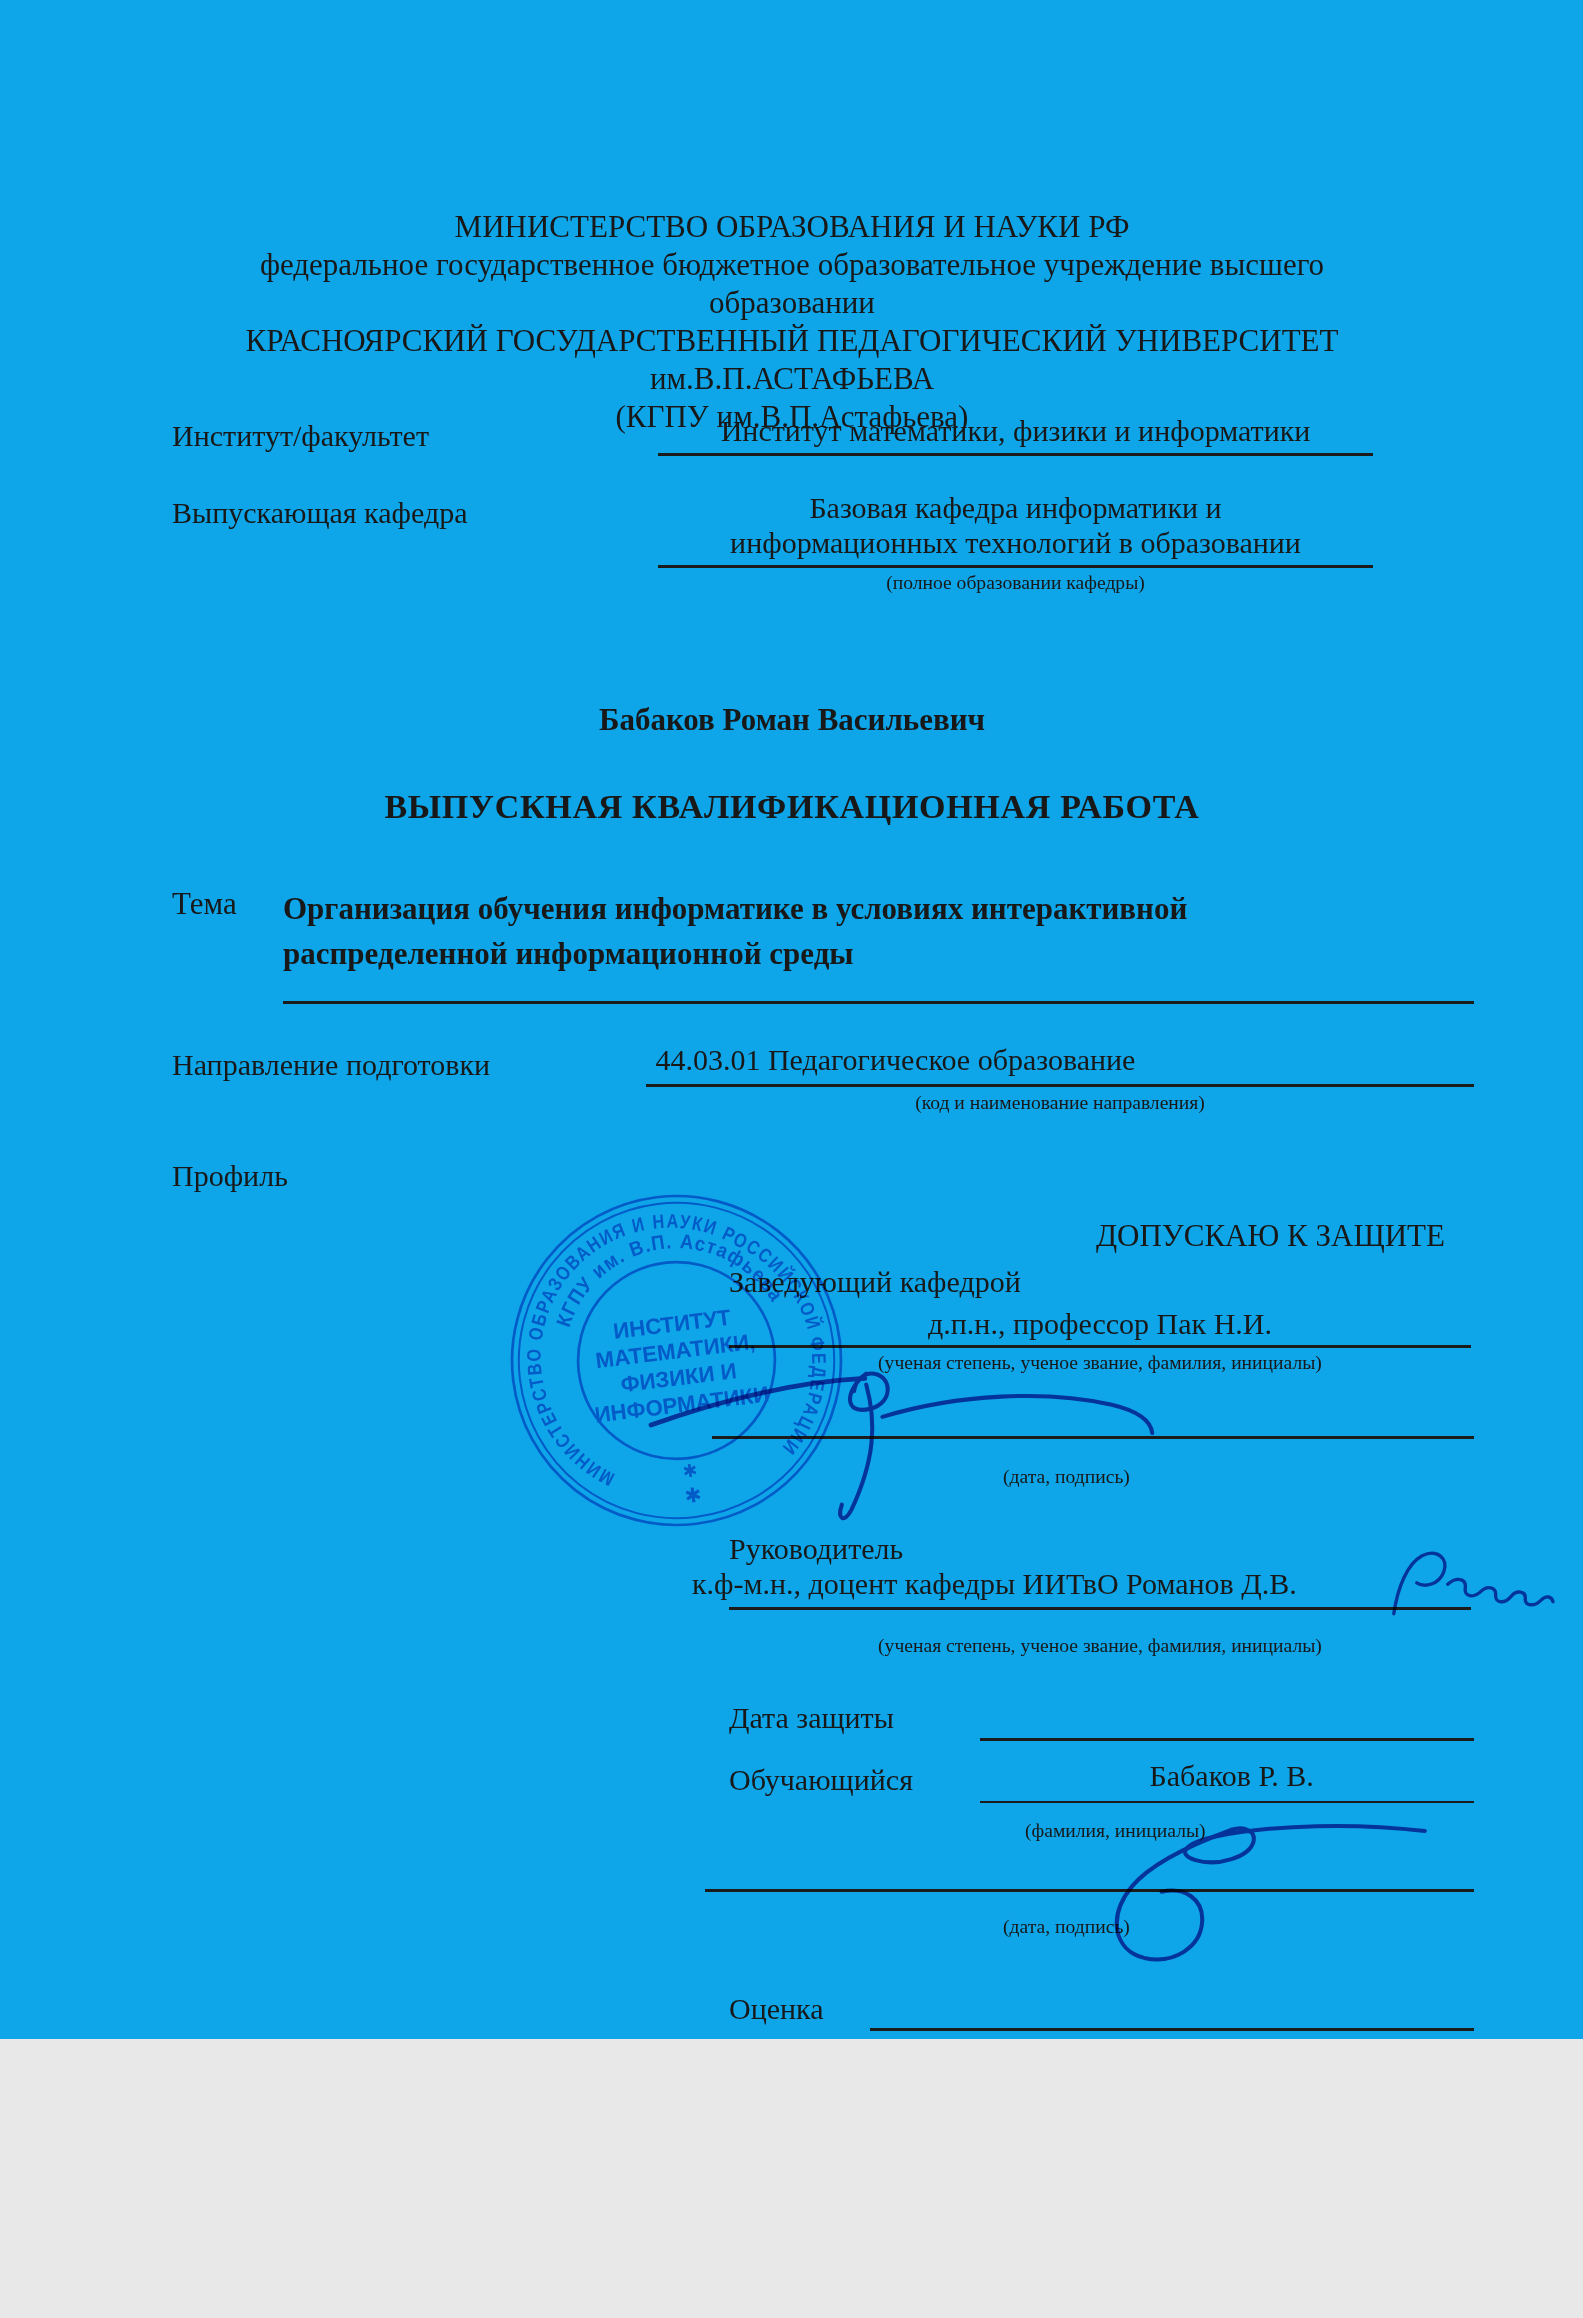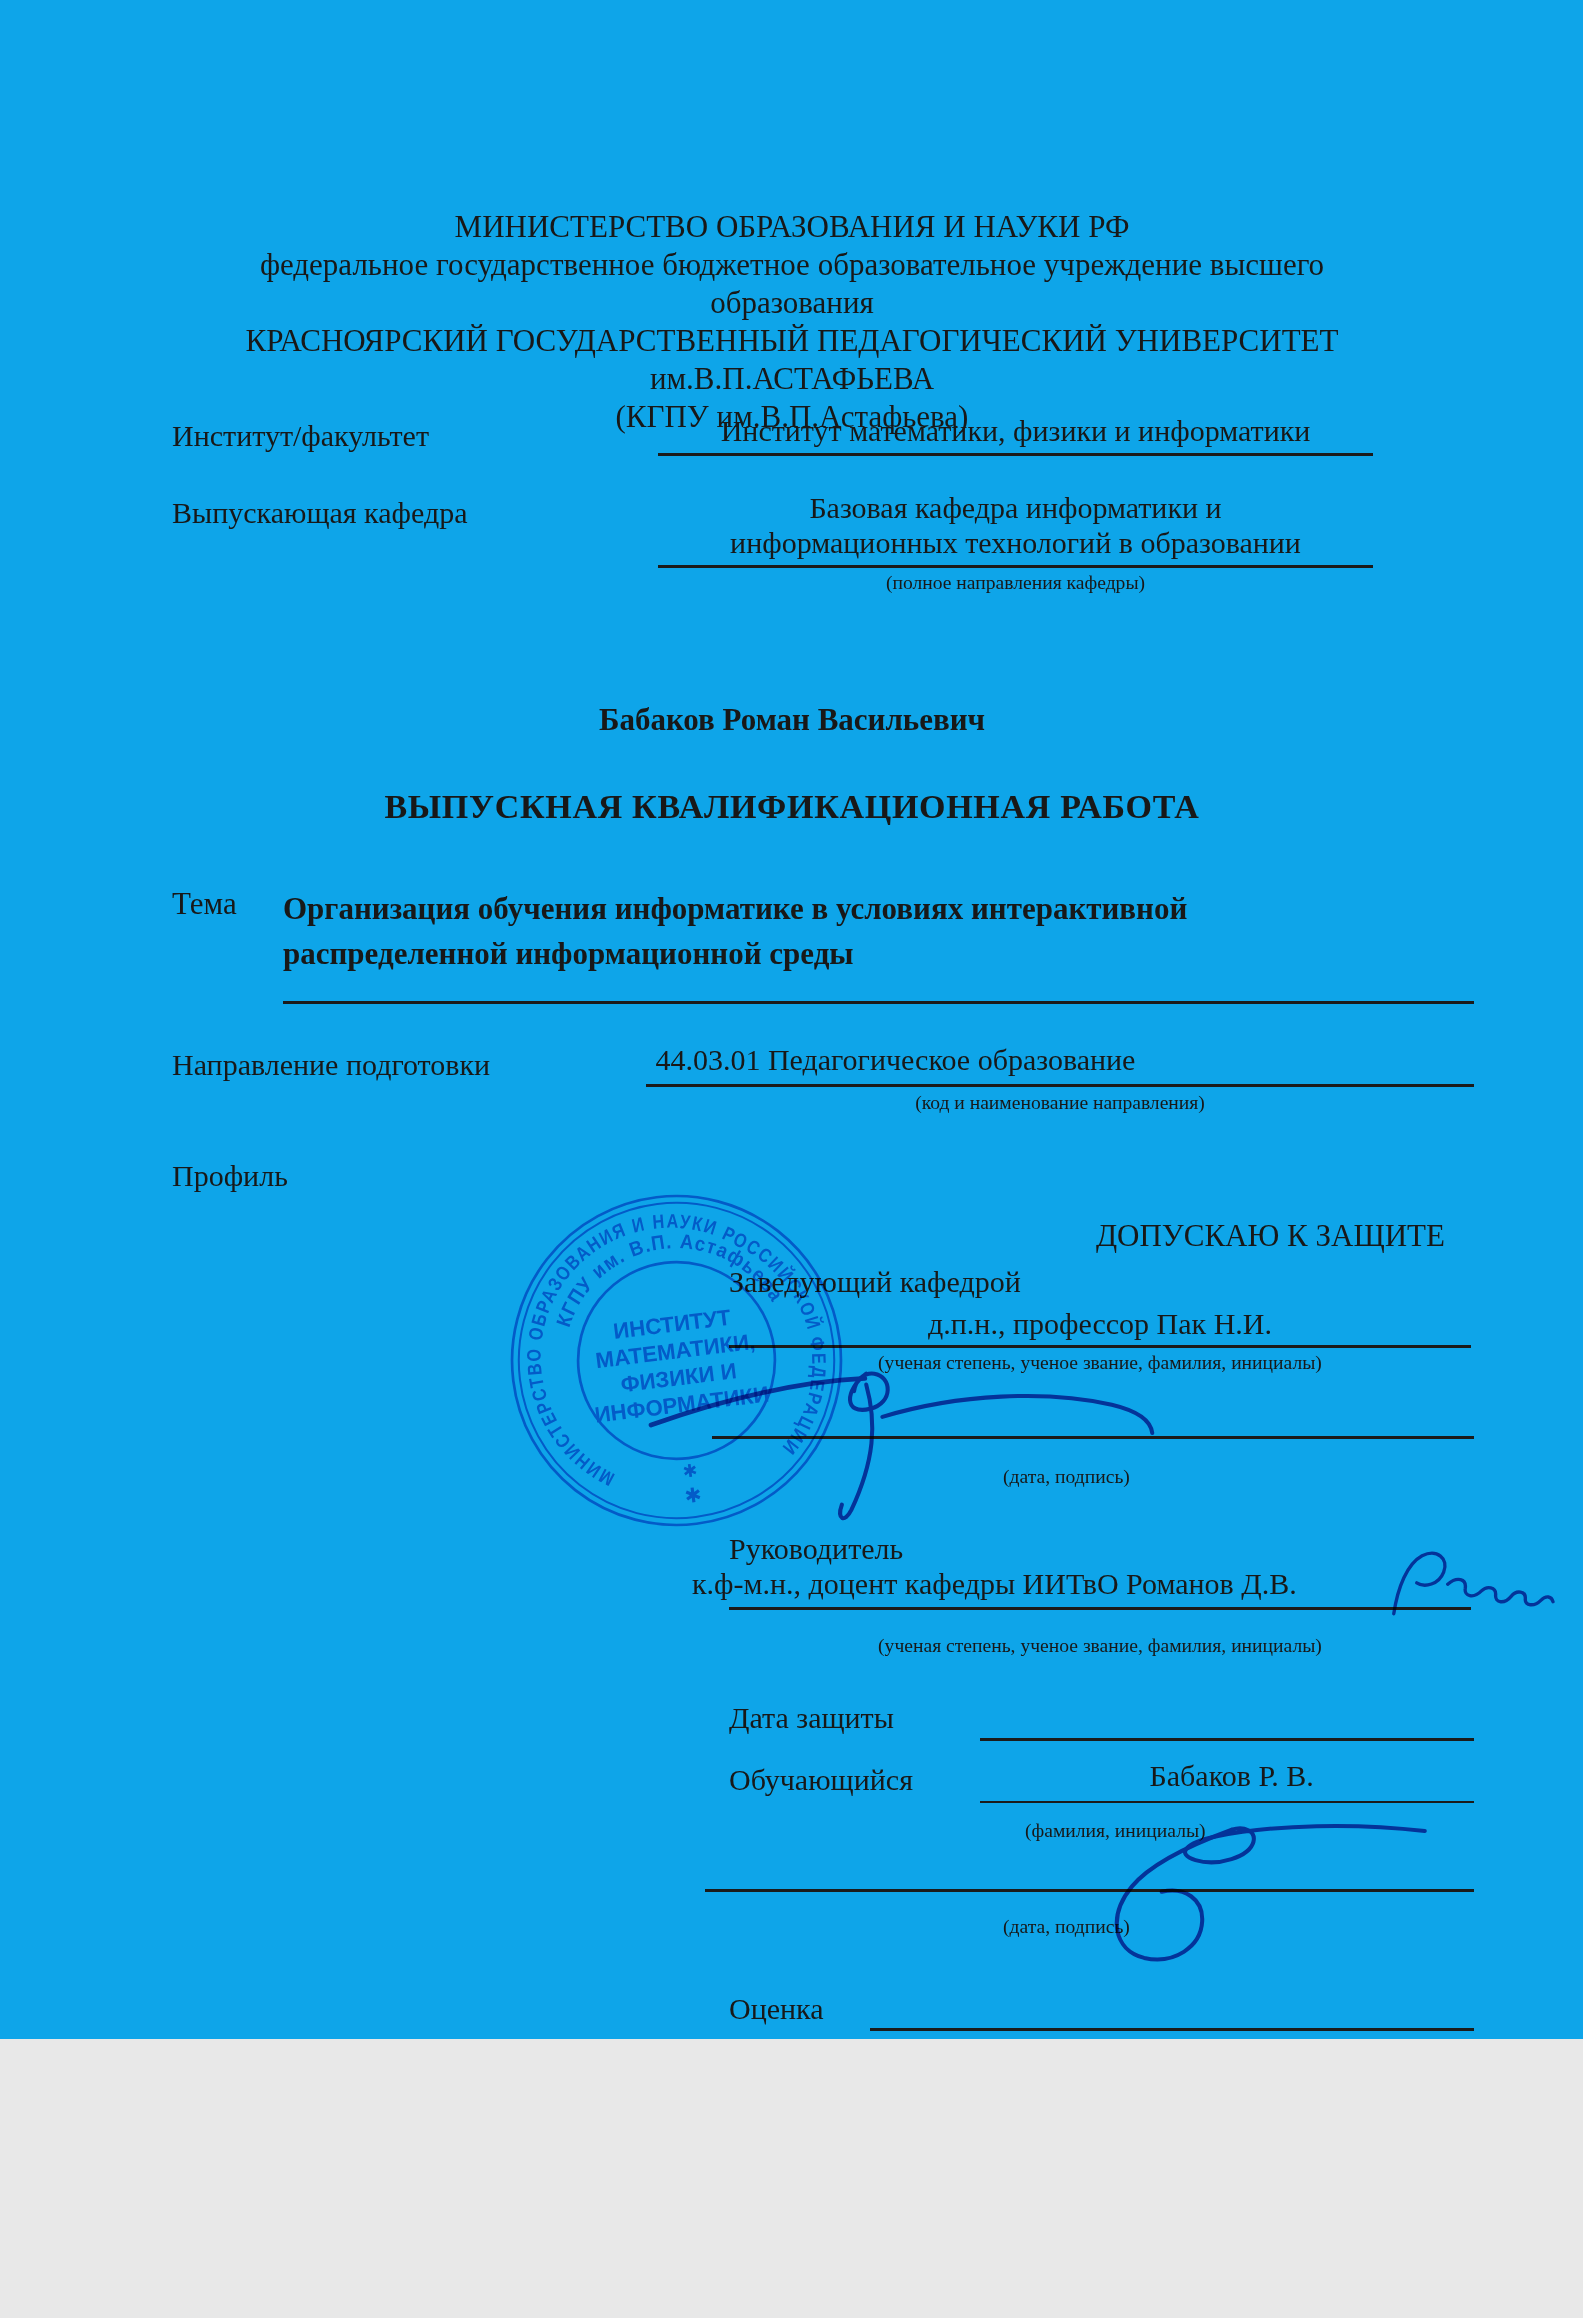--- a/index.html
+++ b/index.html
@@ -92,38 +92,38 @@
   .signatures path{fill:none;stroke:#3a4ea8;stroke-linecap:round;stroke-linejoin:round;}
 </style>
 </head>
 <body>
 
 <div class="page">
 
   <div class="abs header">
     <div class="hline-txt">МИНИСТЕРСТВО ОБРАЗОВАНИЯ И НАУКИ РФ</div>
     <div class="hline-txt">федеральное государственное бюджетное образовательное учреждение высшего</div>
-    <div class="hline-txt">образования</div>
+    <div class="hline-txt">образовании</div>
     <div class="hline-txt">КРАСНОЯРСКИЙ ГОСУДАРСТВЕННЫЙ ПЕДАГОГИЧЕСКИЙ УНИВЕРСИТЕТ</div>
     <div class="hline-txt">им.В.П.АСТАФЬЕВА</div>
     <div class="hline-txt">(КГПУ им.В.П.Астафьева)</div>
   </div>
 
   <div class="abs t44 lbl-institute">Институт/факультет</div>
   <div class="abs cell cell-institute">
     <div class="val t44">Институт математики, физики и информатики</div>
   </div>
 
   <div class="abs t44 lbl-department">Выпускающая кафедра</div>
   <div class="abs cell cell-department">
     <div class="val t44">
       <div>Базовая кафедра информатики и</div>
       <div>информационных технологий в образовании</div>
     </div>
-    <div class="cap">(полное направления кафедры)</div>
+    <div class="cap">(полное образовании кафедры)</div>
   </div>
 
   <div class="abs t46 b author">Бабаков Роман Васильевич</div>
   <div class="abs b worktype">ВЫПУСКНАЯ КВАЛИФИКАЦИОННАЯ РАБОТА</div>
 
   <div class="abs t46 lbl-topic">Тема</div>
   <div class="abs t46 b topic-value">
     <div>Организация обучения информатике в условиях интерактивной</div>
     <div>распределенной информационной среды</div>
   </div>

